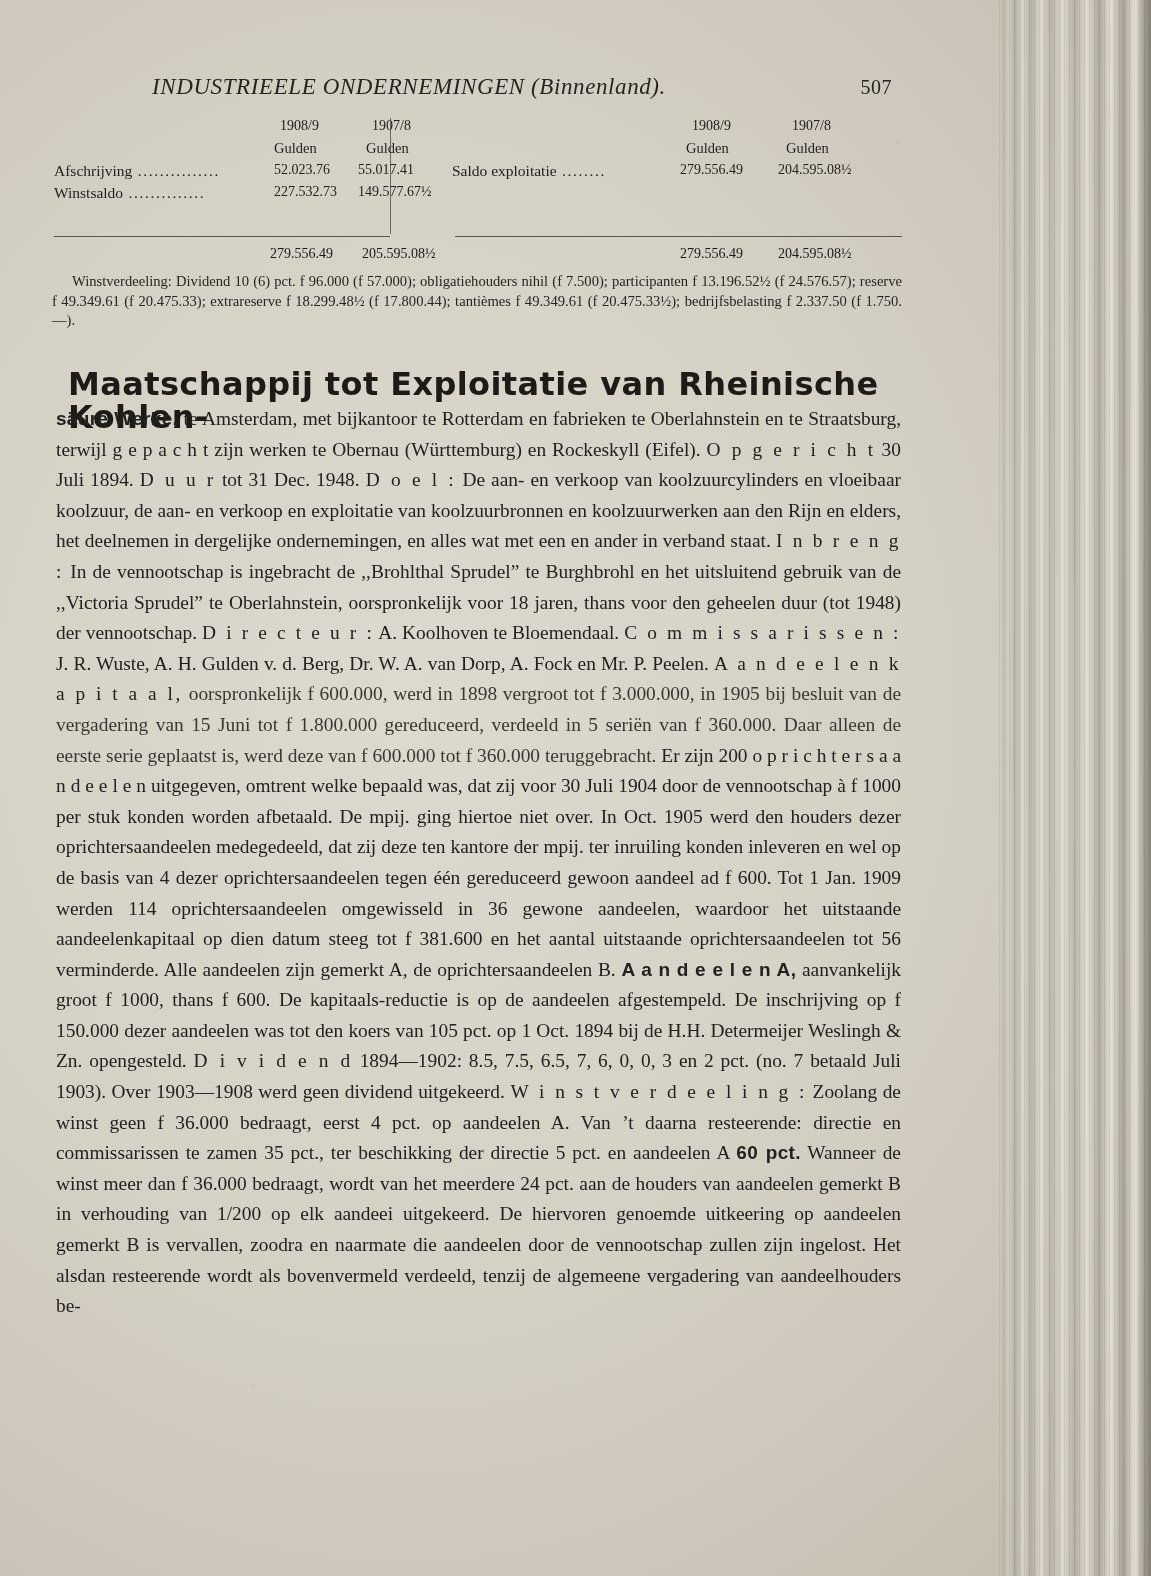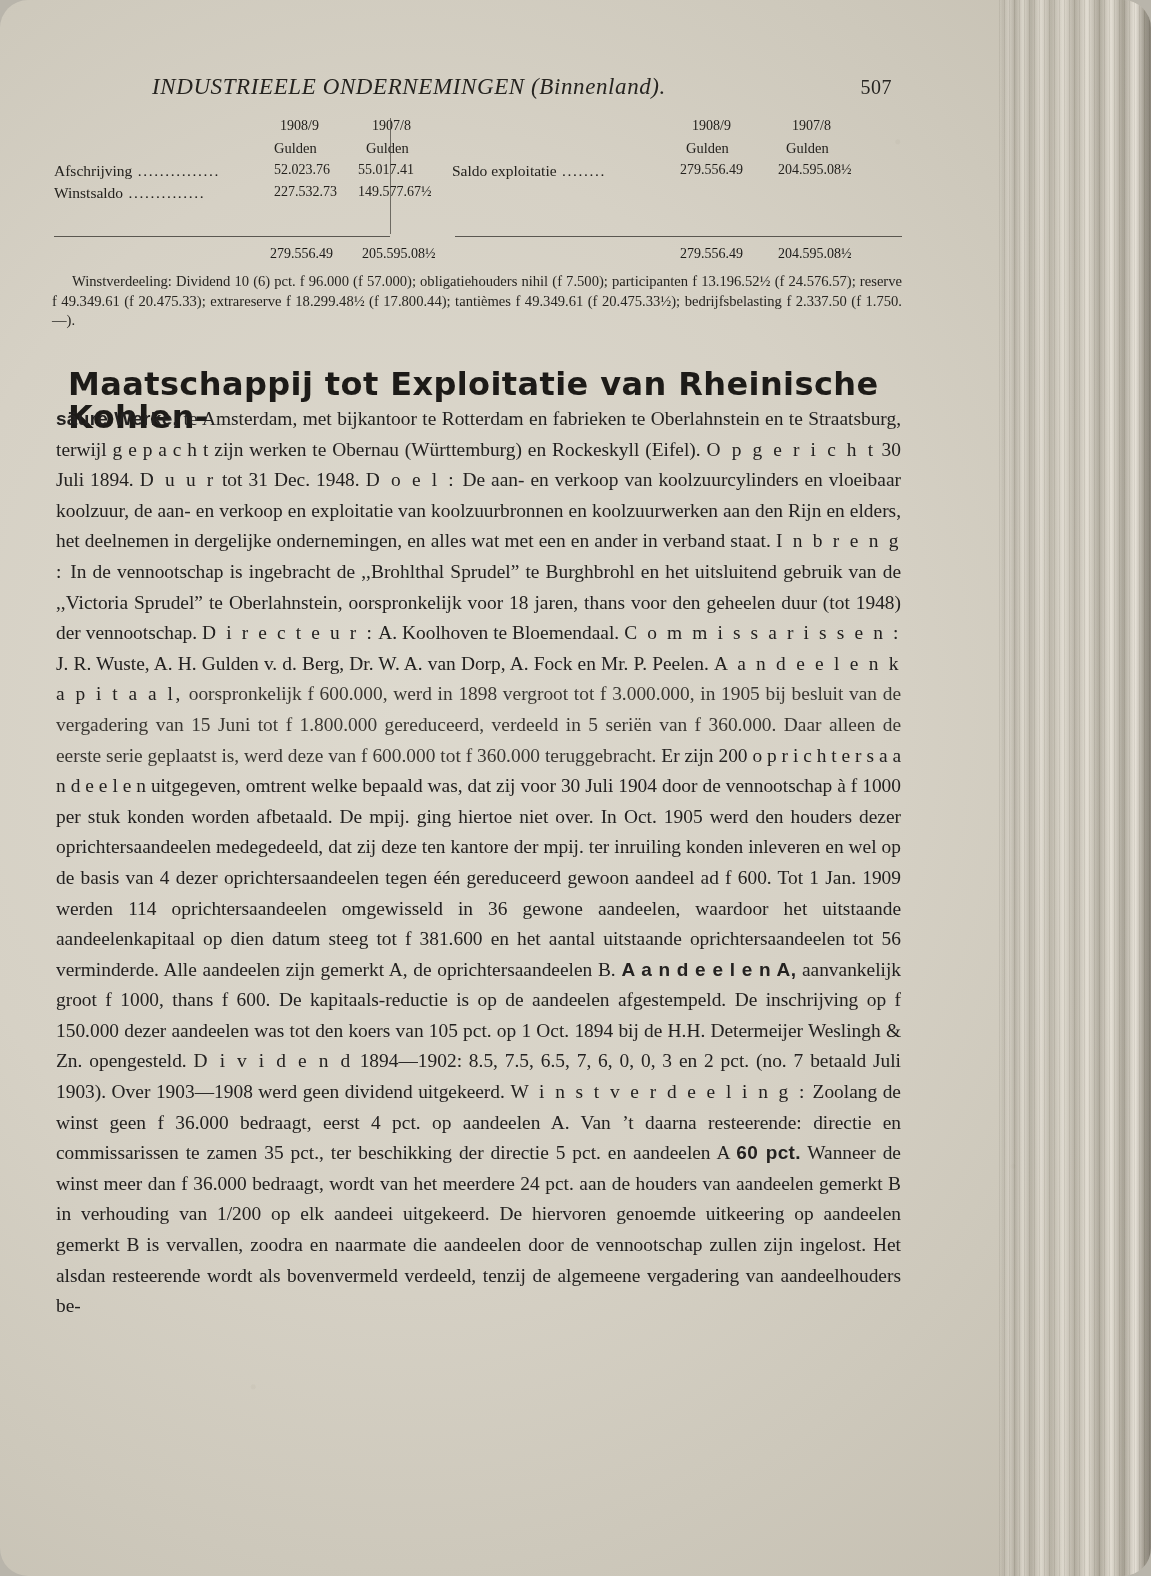--- a/index.html
+++ b/index.html
@@ -13,21 +13,20 @@
     overflow: hidden;
     font-family: "Liberation Serif", serif;
   }
   #page {
     position: relative;
     width: 1151px;
     height: 1576px;
     background:
       radial-gradient(ellipse at 35% 45%, #ddd9ce 0%, #d6d1c5 45%, #cdc8bb 70%, #c2bcae 100%);
     overflow: hidden;
-    border-radius: 28px;
   }
   
   #grain {
     position: absolute;
     inset: 0;
     pointer-events: none;
     background-image:
       radial-gradient(circle at 12% 18%, rgba(160,152,136,.18) 0 2px, transparent 3px),
       radial-gradient(circle at 78% 9%, rgba(160,152,136,.14) 0 2px, transparent 3px),
       radial-gradient(circle at 45% 62%, rgba(160,152,136,.12) 0 2px, transparent 3px),

